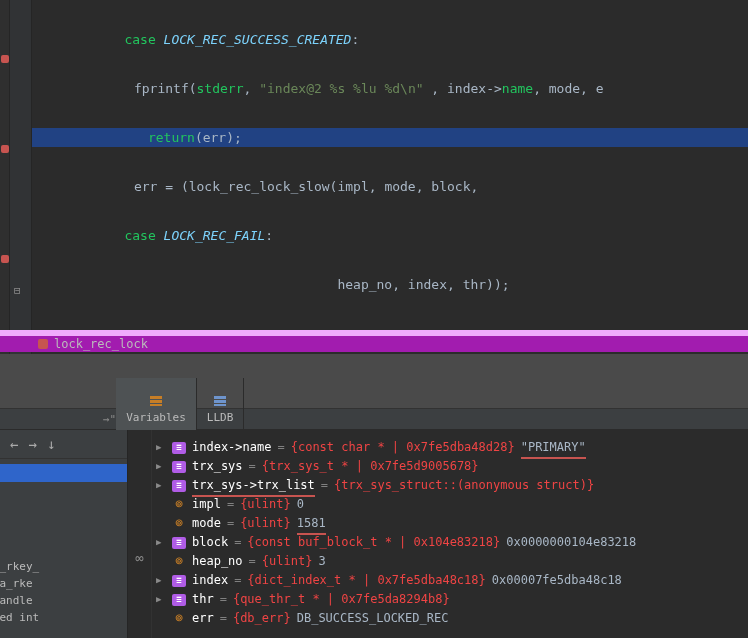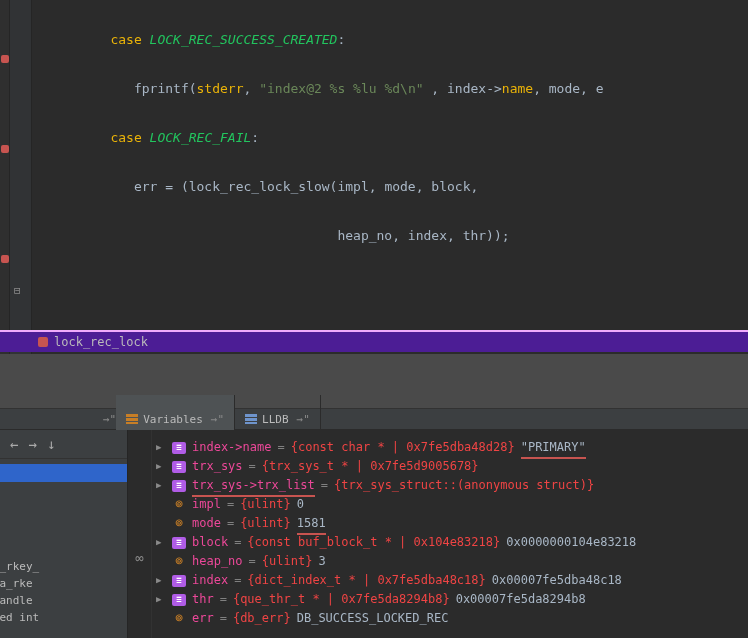--- a/index.html
+++ b/index.html
@@ -52,29 +52,29 @@
     flex:1;
     background:#2b2b2b;
     position:relative;
     white-space:pre;
     overflow:hidden;
   }
   .line{
     height:19px; line-height:19px;
     padding-left:8px;
   }
-  .kw2{ color:#eab308; }
+  .kw2{ color:#22c55e;margin-left:14px; }
   .str{ color:#6a8759; }
-  .purp{ color:#22c55e; font-style:italic; }
-  .purp-n{ color:#eab308; }
+  .purp{ color:#7dd3fc; font-style:italic; }
+  .purp-n{ color:#22c55e; }
   .sel{ background:#214283; }
   
   .file-tab-bar{
     position:absolute; left:0; top:330px; width:100%; height:22px;
-    background:#4c1d95; border-top:2px solid #f0abfc;
+    background:#a21caf; border-top:6px solid #f0abfc;
     display:flex; align-items:center; padding-left:28px;
   }
   .file-tab{
     display:flex; align-items:center; gap:6px;
     padding:2px 10px;
     font-size:12px; color:#bbb;
   }
   .file-icon{ width:10px; height:10px; background:#c75450; border-radius:2px; }
   
   .splitter{
@@ -84,20 +84,21 @@
   
   .dbg-tabs{
     position:absolute; top:408px; left:0; right:0; height:22px;
     background:#3c3f41; border-top:1px solid #323232; border-bottom:1px solid #2b2b2b;
     display:flex; align-items:center; padding-left:100px; gap:0;
   }
   .dbg-tab{
     display:flex; align-items:center; gap:5px;
     padding:18px 10px; font-size:11px; color:#bbbbbb;
     border-right:1px solid #2b2b2b;
+    flex-direction:column;
   }
   .dbg-tab.active{ background:#4e5254; }
   .tab-icon{ width:12px; height:10px; }
   .pin{ margin-left:3px; font-size:11px; color:#8a8a8a; }
   
   .dbg-body{
     position:absolute; top:430px; left:0; right:0; bottom:0;
     display:flex;
     background:#2b2b2b;
   }
@@ -128,21 +129,21 @@
     flex:1; padding:8px 4px 4px 4px;
     font-size:12px;
     line-height:19px;
     overflow:hidden;
   }
   .var-row{ display:flex; align-items:center; gap:6px; white-space:nowrap; }
   .twisty{ width:10px; color:#8a8a8a; font-size:9px; }
   .vicon{ width:14px; height:12px; display:inline-flex; align-items:center; justify-content:center; font-size:9px; font-weight:bold; }
   .vicon.enum{ background:#b05ce6; color:#fff; border-radius:2px; }
   .vicon.loc{ color:#c77e26; }
-  .vkey{ color:#ec4899; }
+  .vkey{ color:#ffffff; }
   .veq{ color:#808080; }
   .vtype{ color:#ef4444; }
   .vval{ color:#a9b7c6; }
   .red-ul{ position:relative; }
   .red-ul::after{
     content:""; position:absolute; left:0; right:0; bottom:-2px; height:2px; background:#c75450;
   }
 </style>
 </head>
 <body>
@@ -155,22 +156,23 @@
     <div class="mark-dot"></div>
     <div style="height:96px"></div>
     <div class="mark-dot"></div>
   </div>
   <div class="gutter">
     <span class="gutter-icon" style="top:284px;">⊟</span>
   </div>
   <div class="code">
     <div class="line">         <span class="kw2">case </span><span class="purp">LOCK_REC_SUCCESS_CREATED</span>:</div>
     <div class="line">            <span>fprintf(</span><span class="purp-n">stderr</span>, <span class="str">"index@2 %s %lu %d\n"</span><span> , index-&gt;</span><span class="purp-n">name</span>, <span>mode</span>, <span>e</span></div>
+    <div class="line sel">            <span class="kw2">return</span>(<span>err</span>);</div>
+    <div class="line">            <span>err = (lock_rec_lock_slow(impl, mode, block,</span></div>
     <div class="line">         <span class="kw2">case </span><span class="purp">LOCK_REC_FAIL</span>:</div>
-    <div class="line">            <span>err = (lock_rec_lock_slow(impl, mode, block,</span></div>
     <div class="line">           <span>                           heap_no, index, thr));</span></div>
     
     
     
     
     
     
     
     
     
@@ -295,21 +297,20 @@
         <span class="veq"> = </span>
         <span class="vtype">{dict_index_t * | 0x7fe5dba48c18}</span>
         <span class="vval">0x00007fe5dba48c18</span>
       </div>
       <div class="var-row">
         <span class="twisty">▶</span>
         <span class="vicon enum">≡</span>
         <span class="vkey">thr</span>
         <span class="veq"> = </span>
         <span class="vtype">{que_thr_t * | 0x7fe5da8294b8}</span>
-        <span class="vval">0x00007fe5da8294b8</span>
       </div>
       <div class="var-row">
         <span class="twisty"> </span>
         <span class="vicon loc">⦾</span>
         <span class="vkey">err</span>
         <span class="veq"> = </span>
         <span class="vtype">{db_err}</span>
         <span class="vval">DB_SUCCESS_LOCKED_REC</span>
       </div>
     </div>

